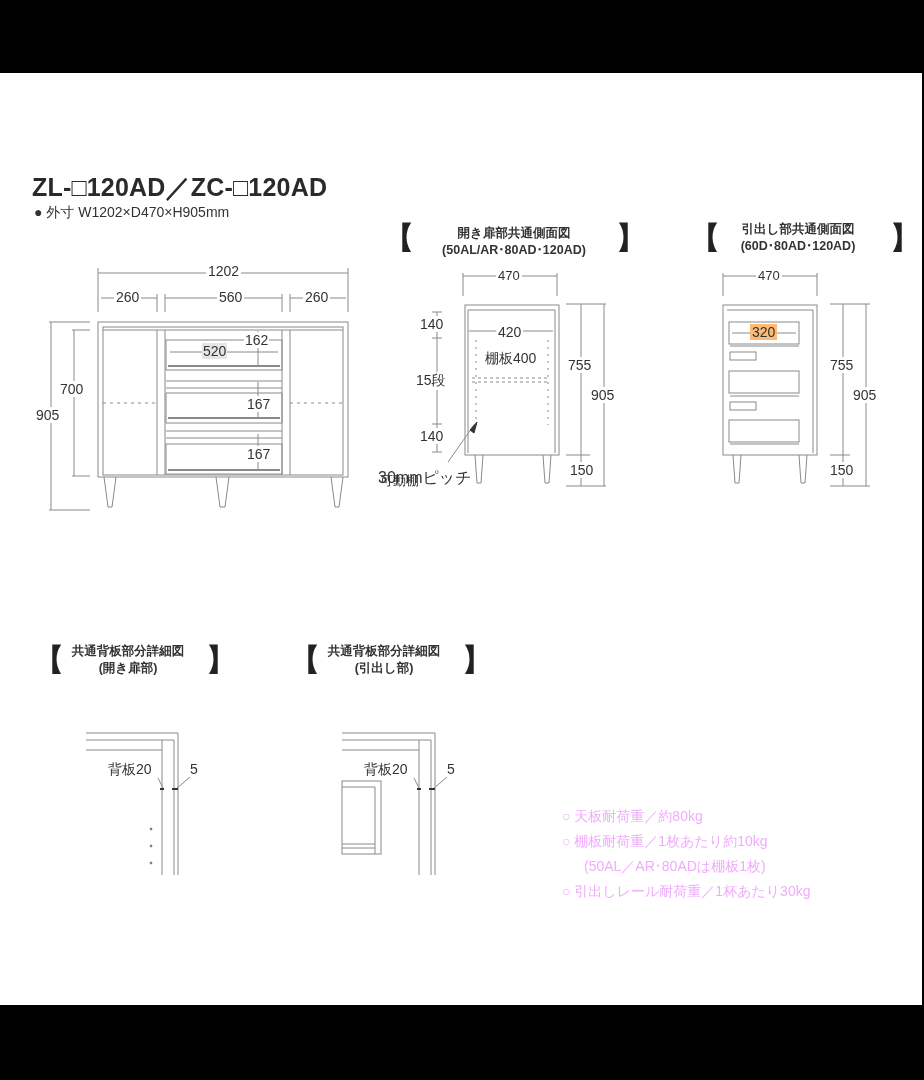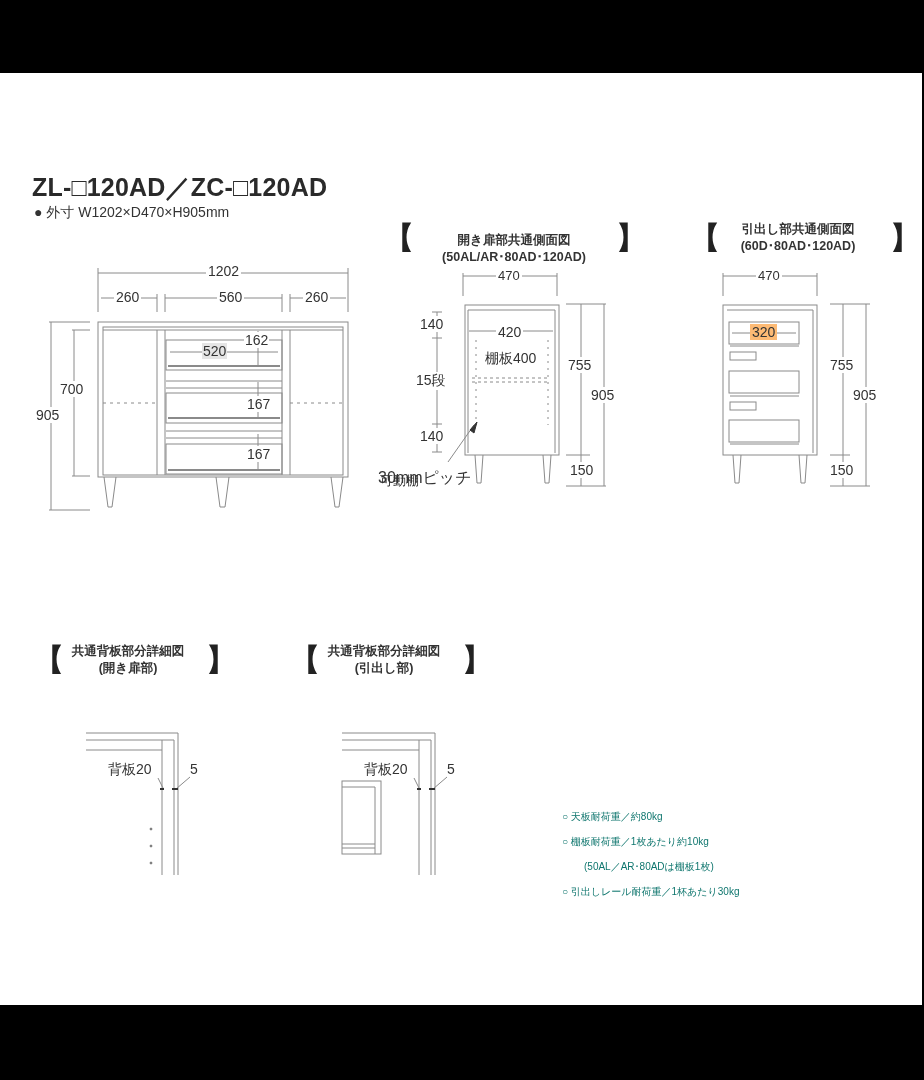--- a/index.html
+++ b/index.html
@@ -5,21 +5,21 @@
   html, body { margin:0; padding:0; }
   body { width:924px; height:1080px; background:#000; position:relative; overflow:hidden;
          font-family:"DejaVu Sans","Liberation Sans",sans-serif; color:#333; }
   .sheet { position:absolute; left:0; top:73px; width:922px; height:932px; background:#fff; }
   .abs { position:absolute; }
   .title { left:32px; top:98px; font-size:25px; font-weight:bold; color:#2a2a2a; letter-spacing:0.2px; font-family:"Liberation Sans",sans-serif; }
   .subtitle { left:34px; top:132px; font-size:14px; color:#333; font-family:"Liberation Sans",sans-serif; }
   .sechead { text-align:center; font-size:12.5px; font-weight:bold; color:#333; line-height:17px; font-family:"Liberation Sans",sans-serif; }
   .bracket { font-size:30px; font-weight:bold; color:#222; line-height:30px; }
   .dim { font-size:14px; color:#333; font-family:"Liberation Sans",sans-serif; white-space:nowrap; }
-  .note { font-size:10px; color:#0f766e; font-family:"Liberation Sans",sans-serif; white-space:nowrap; line-height:25px; }
+  .note { font-size:14px; color:#f0abfc; font-family:"Liberation Sans",sans-serif; white-space:nowrap; line-height:25px; }
   svg { position:absolute; left:0; top:0; }
 </style>
 </head>
 <body>
 
 <div class="sheet"></div>
 
 <svg width="924" height="1080" stroke="#8a8a8a" fill="none" stroke-width="1">
 
   <g>
@@ -184,21 +184,21 @@
 <div class="abs dim" style="left:303px;top:289px;background:#fff;padding:0 2px;">260</div>
 <div class="abs dim" style="left:36px;top:407px;background:#fff;">905</div>
 <div class="abs dim" style="left:60px;top:381px;background:#fff;">700</div>
 <div class="abs dim" style="left:202px;top:343px;background:#e5e5e5;padding:0 1px;">520</div>
 <div class="abs dim" style="left:244px;top:332px;background:#fff;padding:0 1px;">162</div>
 <div class="abs dim" style="left:246px;top:396px;background:#fff;padding:0 1px;">167</div>
 <div class="abs dim" style="left:246px;top:446px;background:#fff;padding:0 1px;">167</div>
 
 <div class="abs" style="left:384px;top:221px;">
   <span class="abs bracket" style="left:0;top:2px;">【</span>
-  <div class="sechead abs" style="left:10px;top:11px;width:240px;">
+  <div class="sechead abs" style="left:10px;top:4px;width:240px;">
     <div>開き扉部共通側面図</div>
     <div>(50AL/AR･80AD･120AD)</div>
   </div>
   <span class="abs bracket" style="left:232px;top:2px;">】</span>
 </div>
 <div class="abs dim" style="left:496px;top:268px;background:#fff;padding:0 2px;font-size:13px;">470</div>
 <div class="abs dim" style="left:496px;top:324px;background:#fff;padding:0 2px;">420</div>
 <div class="abs dim" style="left:483px;top:350px;background:#fff;padding:0 2px;">棚板400</div>
 <div class="abs dim" style="left:420px;top:316px;background:#fff;">140</div>
 <div class="abs dim" style="left:416px;top:372px;background:#fff;">15段</div>

